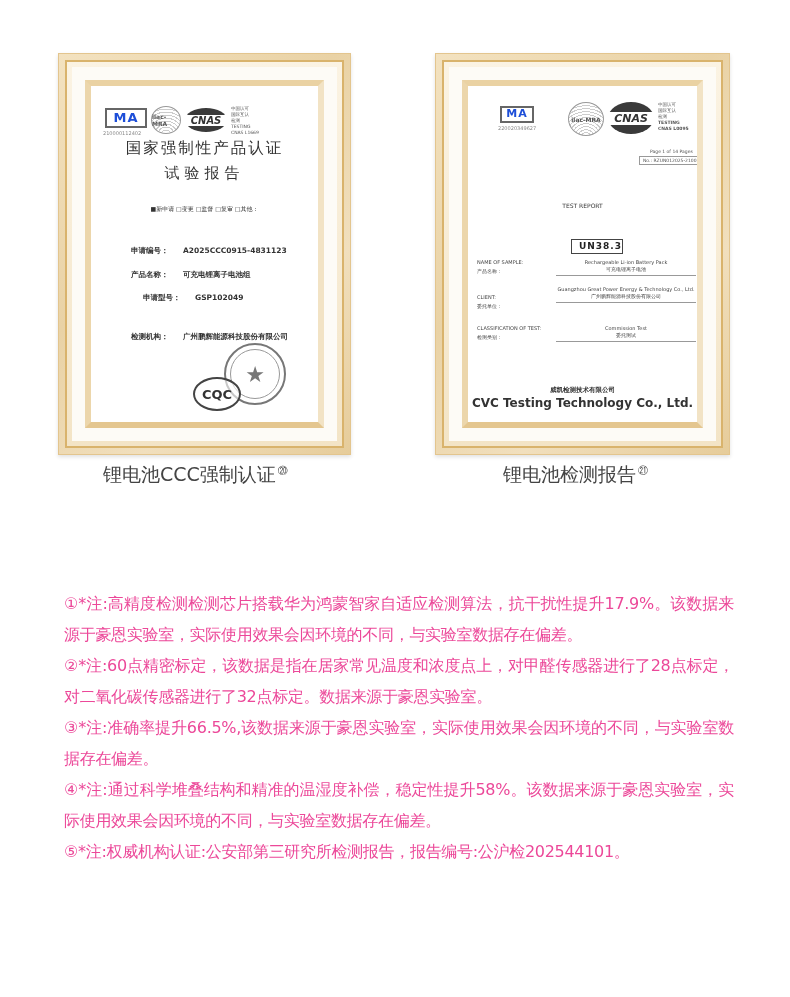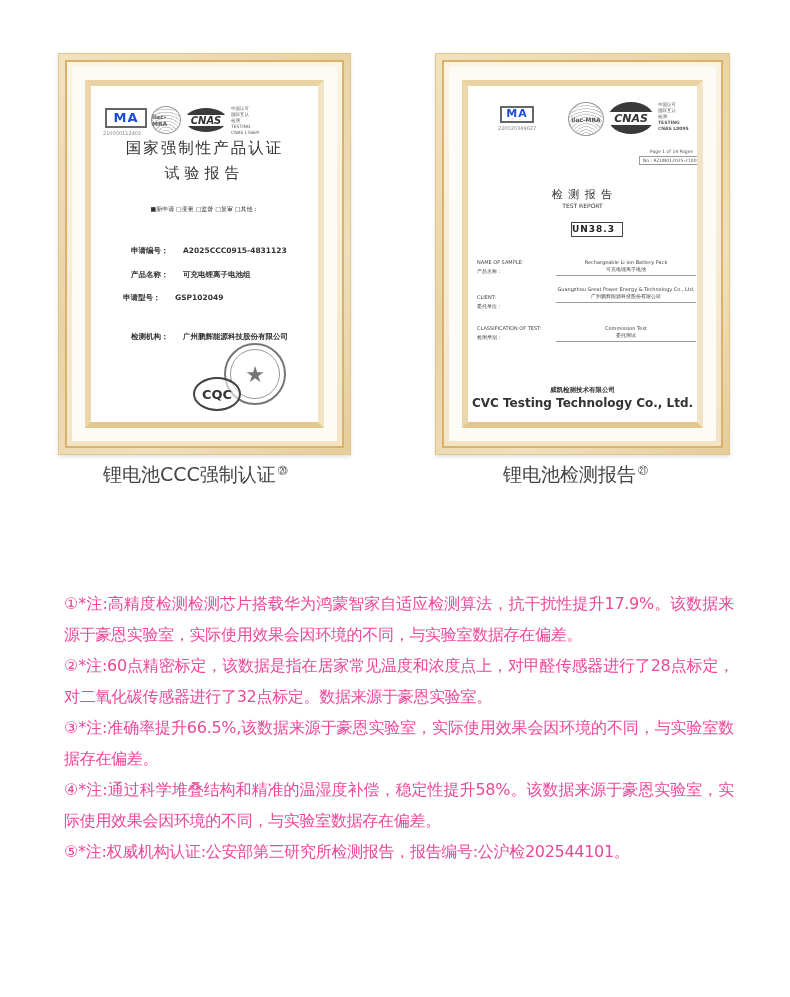--- a/index.html
+++ b/index.html
@@ -63,21 +63,21 @@
   .stamp::before { content: ""; position: absolute; inset: 4px; border: 1px solid #999; border-radius: 50%; }
   .cqc {
     position: absolute; border-radius: 50%; border: 2px solid #444;
     font: bold 13px "DejaVu Sans", sans-serif; color: #333;
     display: flex; align-items: center; justify-content: center; background: rgba(255,255,255,0.6);
   }
 
   .c2-small { position: absolute; font-size: 4.5px; color: #555; white-space: nowrap; }
   .c2-no { position: absolute; border: 1px solid #999; font-size: 4.5px; color: #555; padding: 1px 3px; }
   .c2-title { position: absolute; left: 0; right: 0; text-align: center; color: #333; }
-  .c2-un { position: absolute; border: 1.5px solid #444; font: bold 9px "DejaVu Sans", sans-serif; color: #222; text-align: left; letter-spacing: 1px; }
+  .c2-un { position: absolute; border: 1.5px solid #444; font: bold 9px "DejaVu Sans", sans-serif; color: #222; text-align: right; letter-spacing: 1px; margin-top: 17px; }
   .c2-field-l { position: absolute; font-size: 5px; color: #444; line-height: 9px; white-space: nowrap; }
   .c2-field-r { position: absolute; font-size: 5px; color: #444; text-align: center; line-height: 7px; border-bottom: 1px solid #999; padding-bottom: 2px; }
   .c2-footer { position: absolute; left: 0; right: 0; text-align: center; color: #333; font-weight: bold; }
 
   .caption {
     position: absolute; top: 462px; font-size: 19px; color: #444; white-space: nowrap;
     font-family: "DejaVu Sans", sans-serif;
   }
   .caption sup { font-size: 10px; vertical-align: 7px; margin-left: 2px; }
   #caption1 { left: 103px; }
@@ -117,21 +117,21 @@
           <div class="c1-title" style="top:52px; font-size:15.5px; letter-spacing:2px;">国家强制性产品认证</div>
           <div class="c1-title" style="top:78px; font-size:15px; letter-spacing:5px;">试验报告</div>
           <div class="c1-check" style="top:119px;">■新申请 □变更 □监督 □复审 □其他：</div>
 
           <div class="c1-row" style="left:40px; top:160px;">
             <span class="lbl">申请编号：</span><span>A2025CCC0915-4831123</span>
           </div>
           <div class="c1-row" style="left:40px; top:184px;">
             <span class="lbl">产品名称：</span><span style="font-family:'DejaVu Serif',serif;">可充电锂离子电池组</span>
           </div>
-          <div class="c1-row" style="left:32px; top:207px;">
+          <div class="c1-row" style="left:52px; top:207px;">
             <span class="lbl">申请型号：</span><span>GSP102049</span>
           </div>
           <div class="c1-row" style="left:40px; top:246px;">
             <span class="lbl">检测机构：</span><span style="font-family:'DejaVu Serif',serif;">广州鹏辉能源科技股份有限公司</span>
           </div>
 
           <div class="stamp" style="left:133px; top:257px; width:62px; height:62px;">★</div>
           <div class="cqc" style="left:102px; top:291px; width:48px; height:34px;">
               <span>CQC</span>
             </div>
@@ -158,21 +158,20 @@
             <div>中国认可</div>
             <div>国际互认</div>
             <div>检测</div>
             <div style="font-weight:bold;">TESTING</div>
             <div style="font-weight:bold;">CNAS L0095</div>
           </div>
 
           <div class="c2-small" style="left:182px; top:63px;">Page 1 of 14 Pages</div>
           <div class="c2-no" style="left:171px; top:70px; width:66px;">No.: RZUN012025-2100</div>
 
-          <div class="c2-title" style="top:101px; font-size:11px; font-family:'DejaVu Serif',serif; letter-spacing:1px;">检 测 报 告</div>
           <div class="c2-title" style="top:116px; font-size:6px;">TEST REPORT</div>
           <div class="c2-un" style="left:103px; top:136px; width:52px; height:15px; line-height:12px;">UN38.3</div>
 
           <div class="c2-field-l" style="left:9px; top:172px;">
             <div>NAME OF SAMPLE:</div>
             <div>产品名称：</div>
           </div>
           <div class="c2-field-r" style="left:88px; top:173px; width:140px;">
             <div>Rechargeable Li-ion Battery Pack</div>
             <div>可充电锂离子电池</div>

